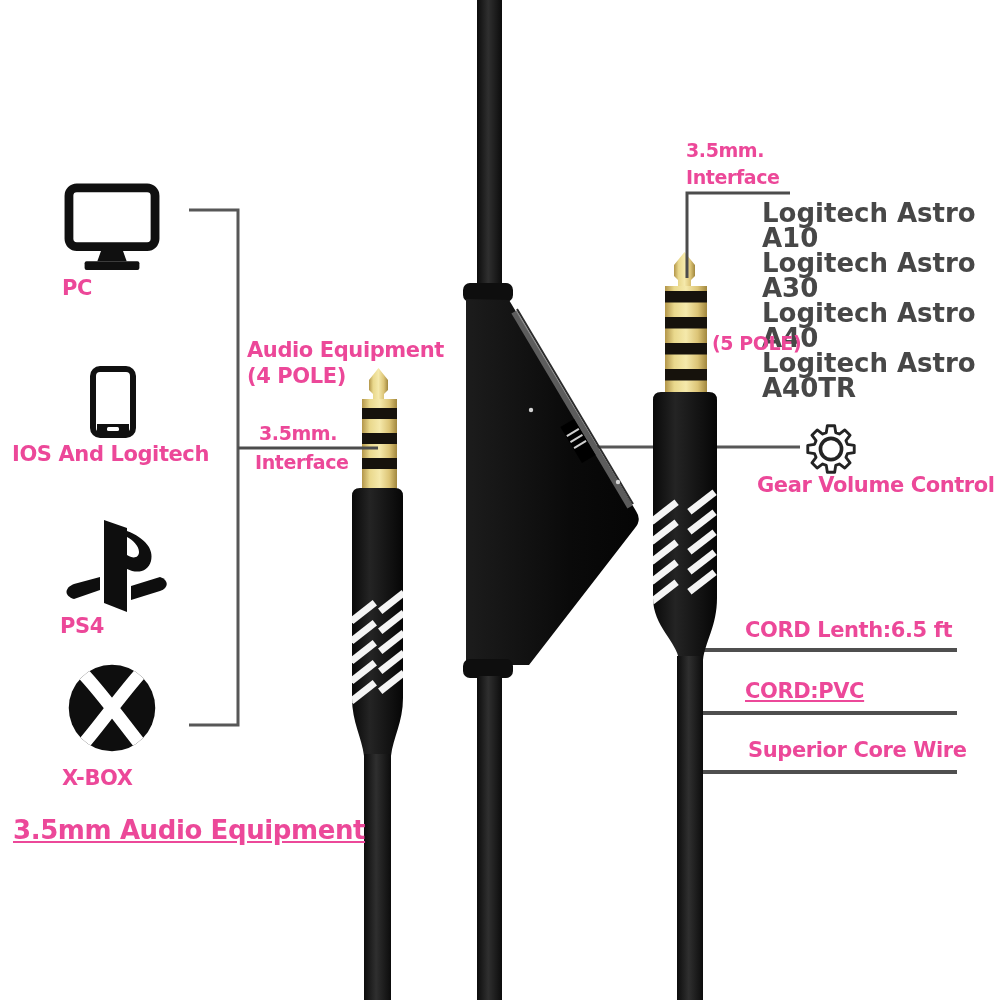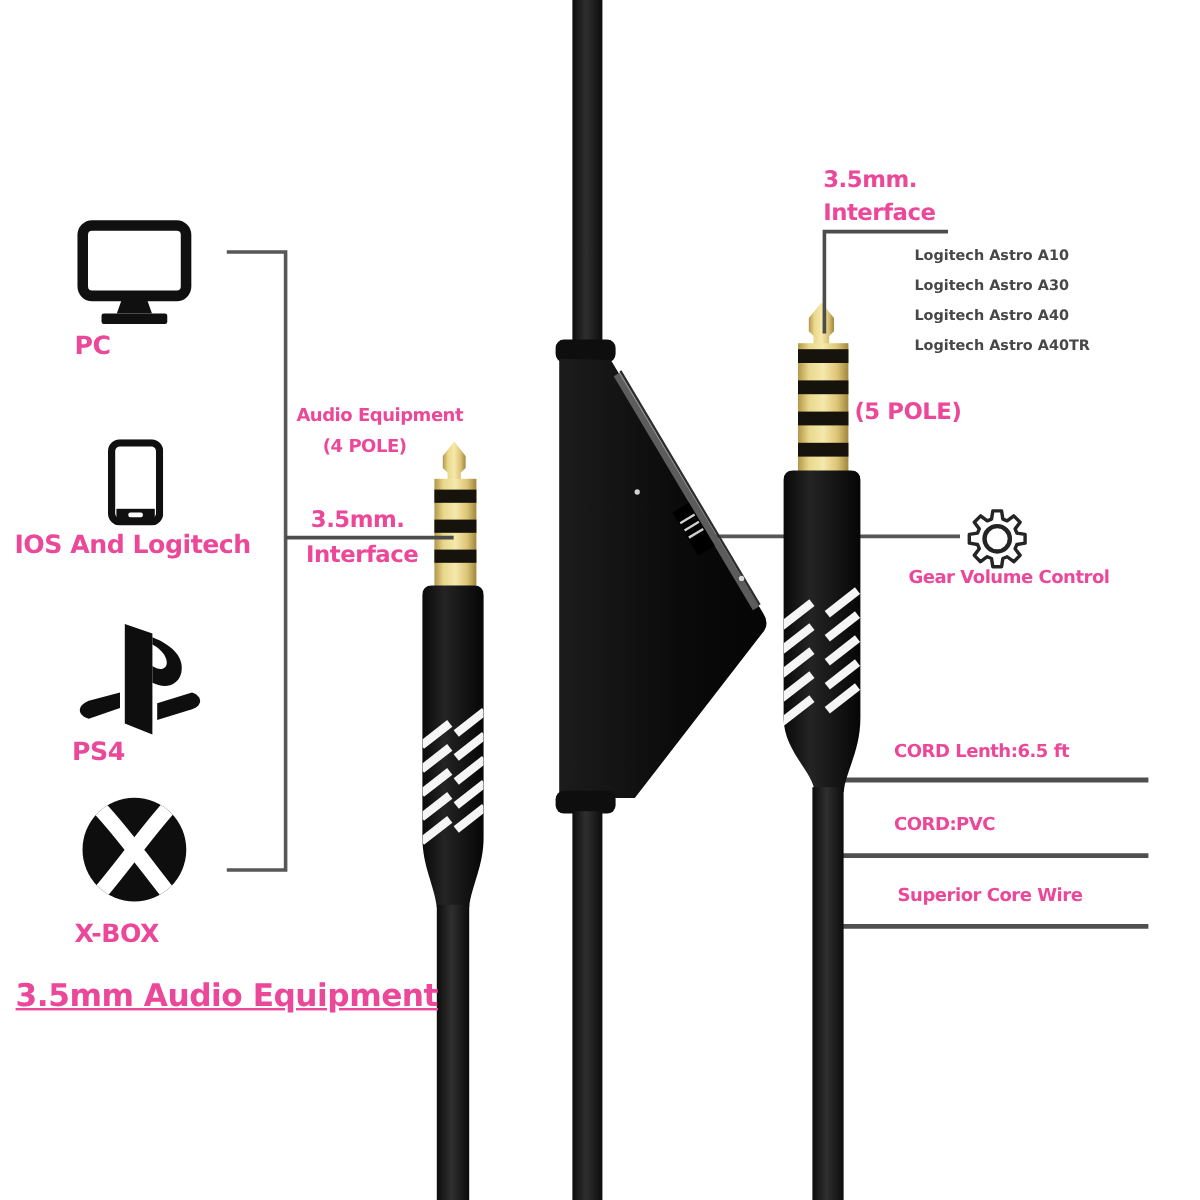--- a/index.html
+++ b/index.html
@@ -6,22 +6,22 @@
   #canvas{
     position:relative;width:1000px;height:1000px;background:#ffffff;
     overflow:hidden;font-family:"DejaVu Sans","Liberation Sans",sans-serif;
   }
   .abs{position:absolute;}
   .lbl{
     position:absolute;font-weight:bold;color:#ec4899;white-space:nowrap;
     letter-spacing:-0.4px;line-height:1.15;
   }
   .ctr{}
-  .sz19{font-size:19px;} .sz20{font-size:15px;} .sz21{font-size:21px;} .sz22{font-size:26px;text-decoration:underline;}
-  .models div{line-height:25px;font-size:12px;font-weight:bold;color:#474747;}
+  .sz19{font-size:19px;} .sz20{font-size:21px;} .sz21{font-size:21px;} .sz22{font-size:26px;text-decoration:underline;}
+  .models div{line-height:25px;font-size:26px;font-weight:bold;color:#474747;}
 </style>
 </head>
 <body>
 
 <div id="canvas">
 
   <svg class="abs" style="left:0;top:0;" width="1000" height="1000" viewBox="0 0 1000 1000">
     <defs>
       <linearGradient id="goldGrad" x1="0" y1="0" x2="1" y2="0">
         <stop offset="0" stop-color="#b3964a"></stop>
@@ -180,21 +180,21 @@
         <path d="M18,12 C38,33 62,66 81,90"></path>
         <path d="M82,11 C62,33 38,67 19,89"></path>
       </g>
     </svg>
   </div>
   <div class="lbl sz21 ctr" style="left:62px;top:766px;width:100px;">X-BOX</div>
 
   <div class="lbl sz22" style="left:13px;top:816px;">3.5mm Audio Equipment</div>
 
   <div class="lbl sz20" style="left:247px;top:338px;">Audio Equipment</div>
-  <div class="lbl sz20" style="left:247px;top:364px;margin-left:22px;">(4 POLE)</div>
+  <div class="lbl sz20" style="left:247px;top:364px;">(4 POLE)</div>
   <div class="lbl sz19" style="left:259px;top:423px;">3.5mm.</div>
   <div class="lbl sz19" style="left:255px;top:452px;">Interface</div>
 
   <div class="lbl sz19" style="left:686px;top:140px;">3.5mm.</div>
   <div class="lbl sz19" style="left:686px;top:167px;">Interface</div>
 
   <div class="abs models" style="left:762px;top:201px;">
     <div>Logitech Astro A10</div>
     <div>Logitech Astro A30</div>
     <div>Logitech Astro A40</div>
@@ -208,16 +208,16 @@
       <path d="M52.2,26.2 L60.6,27.5 L60.6,36.5 L52.2,37.8 L50.4,42.2 L55.5,49 L49,55.5 L42.2,50.4
                L37.8,52.2 L36.5,60.6 L27.5,60.6 L26.2,52.2 L21.8,50.4 L14.9,55.5 L8.5,49 L13.6,42.2
                L11.8,37.8 L3.4,36.5 L3.4,27.5 L11.8,26.2 L13.6,21.8 L8.5,15 L15,8.5 L21.8,13.6
                L26.2,11.8 L27.5,3.4 L36.5,3.4 L37.8,11.8 L42.2,13.6 L49,8.5 L55.5,15 L50.4,21.8 Z" fill="#ffffff" stroke="#242424" stroke-width="3.5" stroke-linejoin="round"></path>
       <circle cx="32" cy="32" r="13" fill="#ffffff" stroke="#242424" stroke-width="4.5"></circle>
     </svg>
   </div>
   <div class="lbl sz20" style="left:757px;top:473px;">Gear Volume Control</div>
 
   <div class="lbl sz20" style="left:745px;top:618px;">CORD Lenth:6.5 ft</div>
-  <div class="lbl sz20" style="left:745px;top:679px;">CORD:PVC</div>
+  <div class="lbl sz20" style="left:745px;top:679px;text-decoration:underline;">CORD:PVC</div>
   <div class="lbl sz20" style="left:748px;top:738px;">Superior Core Wire</div>
 
 </div>
 
 </body></html>

